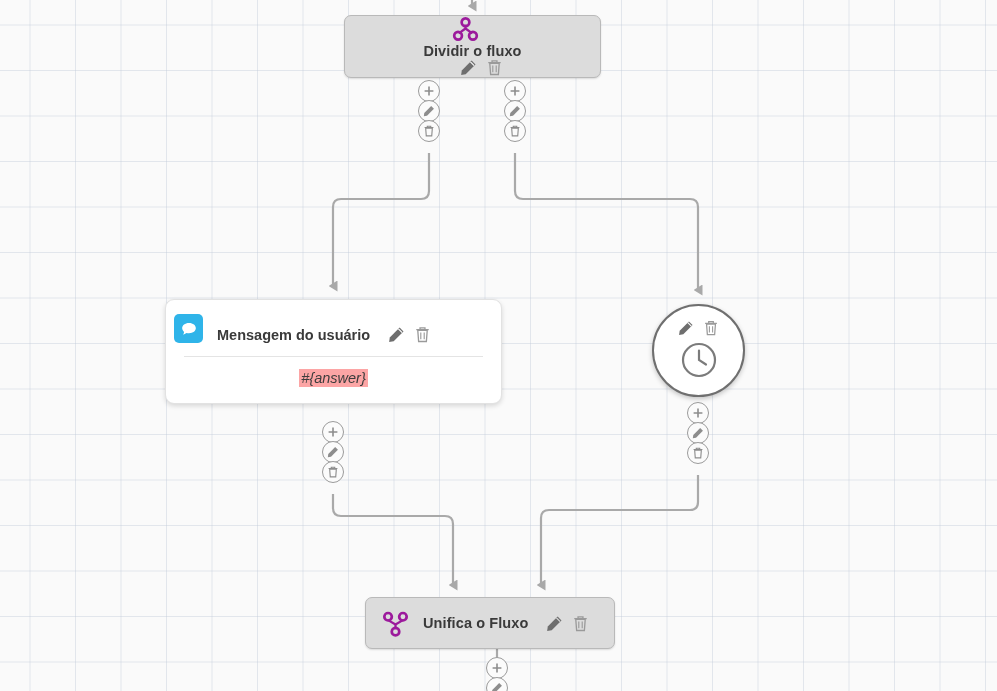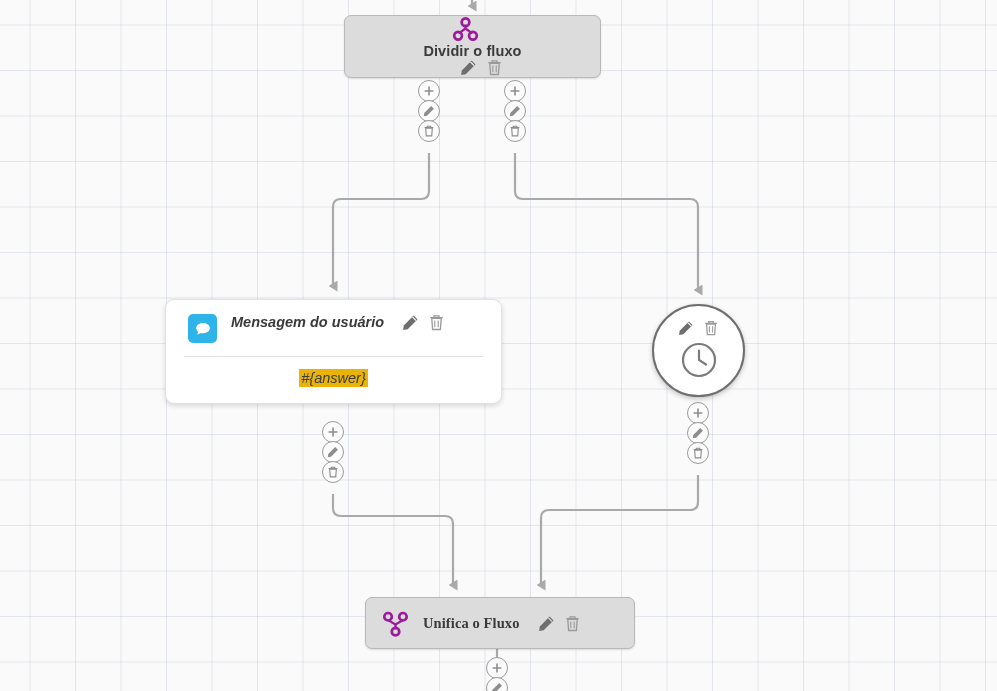--- a/index.html
+++ b/index.html
@@ -62,23 +62,22 @@
   
   .node-card {
     background: #ffffff;
     border: 1px solid #e2e2e2;
     border-radius: 9px;
     box-shadow: 0 2px 5px rgba(0,0,0,0.14);
     overflow: hidden;
   }
   .card-head {
     display: flex;
-    align-items: flex-start;
-    padding: 14px 18px 0 22px;
-    font-style: italic;
+    align-items: flex-end;
+    padding: 14px 18px 0 8px;
   }
   .card-head .node-title {
     font-size: 14.5px;
     font-weight: bold;
     color: #3a3a3a;
     white-space: nowrap;
   }
   .card-divider {
     height: 1px;
     background: #e4e4e4;
@@ -86,21 +85,21 @@
   }
   .card-body {
     padding: 12px 18px 16px 18px;
     text-align: center;
   }
   .token {
     display: inline-block;
     font-style: italic;
     font-size: 14.5px;
     color: #3c3c3c;
-    background: #eab308;
+    background: #fca5a5;
     padding: 1px 2px;
     white-space: nowrap;
   }
 
   
   .node-round {
     border-radius: 50%;
     background: #ffffff;
     border: 2px solid #6f6f6f;
     box-shadow: 0 2px 5px rgba(0,0,0,0.22);
@@ -335,21 +334,21 @@
       </svg>
     </div>
     <div class="conn-btn">
       <svg width="12" height="12" viewBox="0 0 18 18">
         <path d="M2.4,3.8 L15.6,3.8 M6.4,3.8 L6.4,1.9 L11.6,1.9 L11.6,3.8" stroke="#8d8d8d" stroke-width="1.7" fill="none"></path>
         <path d="M4.0,4.6 L4.9,16.4 L13.1,16.4 L14.0,4.6 Z" fill="none" stroke="#8d8d8d" stroke-width="1.7"></path>
       </svg>
     </div>
   </div>
 
-  <div class="node node-gray" style="left:365px; top:597px; width:270px; height:52px;font-family:Liberation Serif, serif;">
+  <div class="node node-gray" style="left:365px; top:597px; width:250px; height:52px;">
     <span class="icon-left ico">
       <svg width="27" height="27" viewBox="0 0 28 28">
         <path d="M6.3,10.5 L14,15 M21.7,10.5 L14,15 M14,15 L14,20" stroke="#9c1a9c" stroke-width="2.4" fill="none"></path>
         <circle cx="6.3" cy="7.0" r="3.9" fill="none" stroke="#9c1a9c" stroke-width="2.8"></circle>
         <circle cx="21.7" cy="7.0" r="3.9" fill="none" stroke="#9c1a9c" stroke-width="2.8"></circle>
         <circle cx="14" cy="22.5" r="3.9" fill="none" stroke="#9c1a9c" stroke-width="2.8"></circle>
       </svg>
     </span>
     <span class="node-title">Unifica o Fluxo</span>
     <span class="node-actions">

